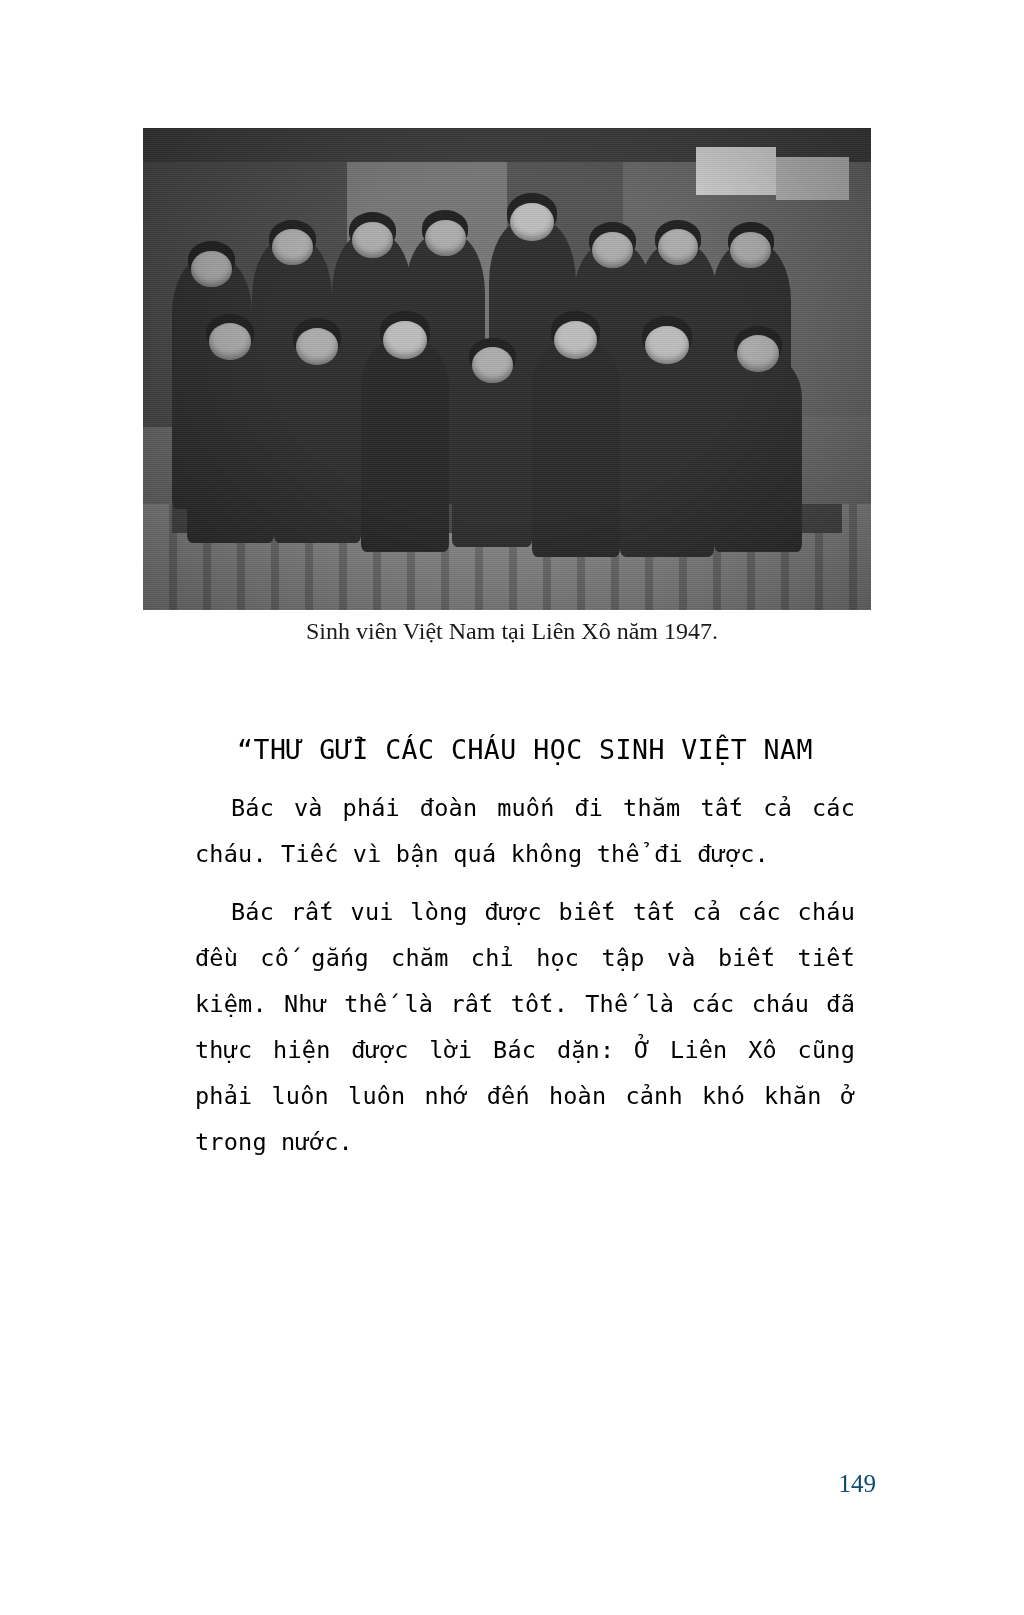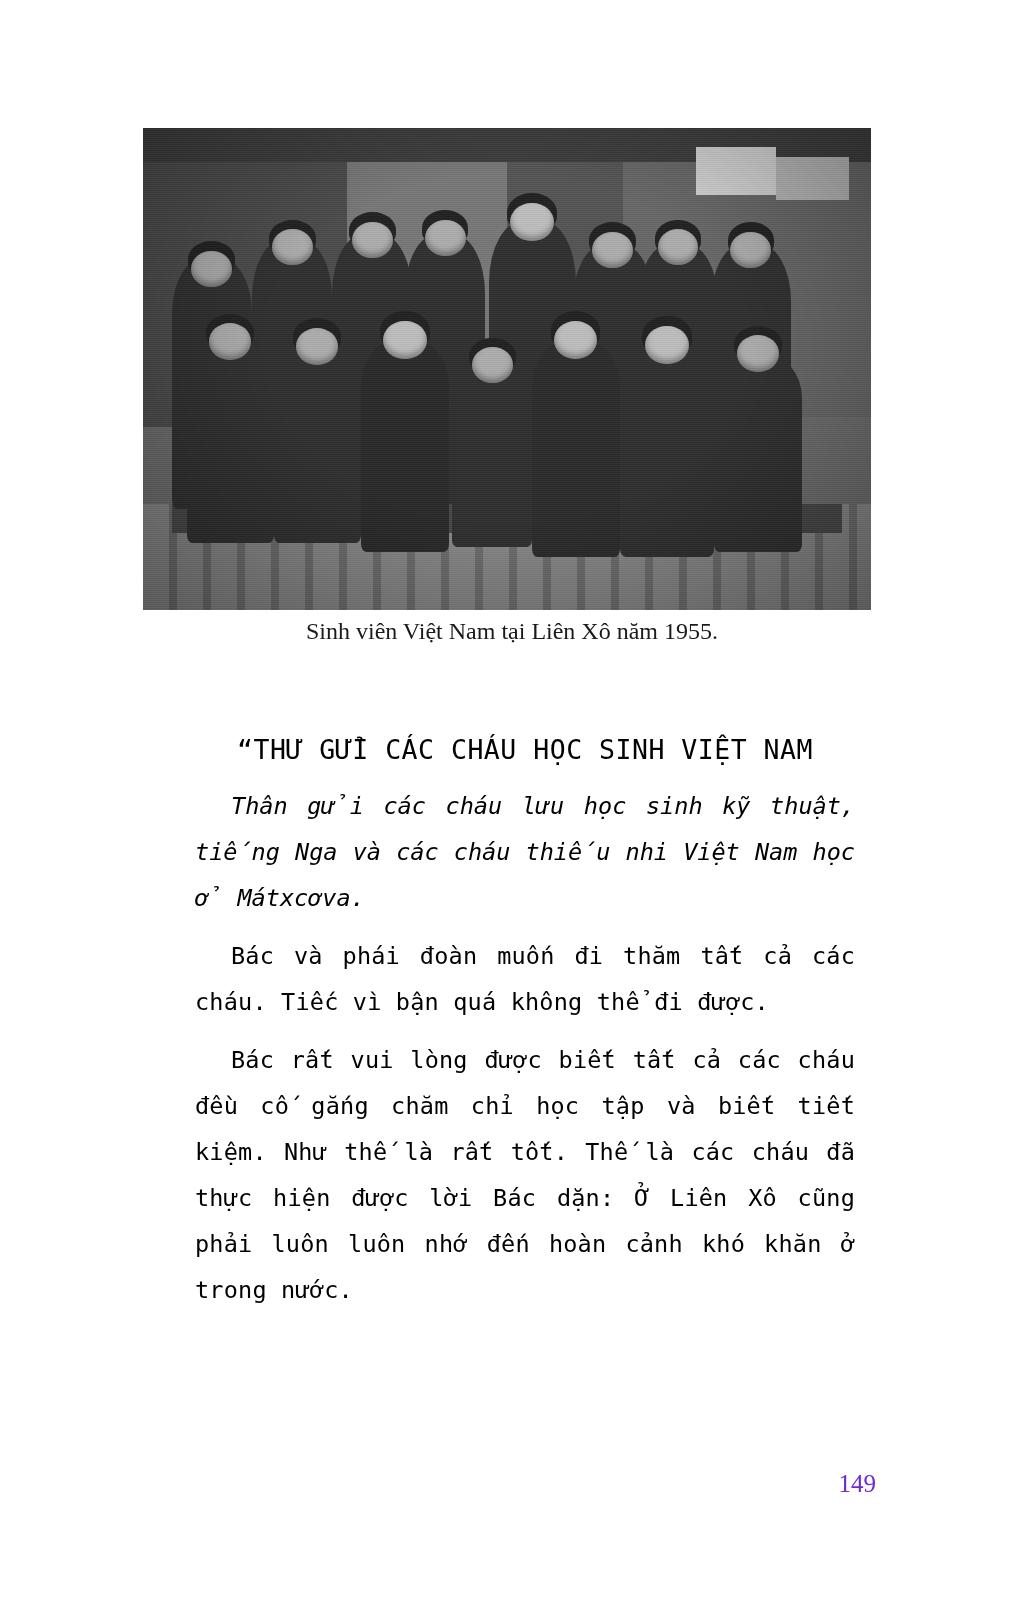--- a/index.html
+++ b/index.html
@@ -135,21 +135,21 @@
     text-align: justify;
   }
   .ind { display:inline-block; width:36px; }
 
   .page-number {
     position: absolute;
     right: 148px;
     top: 1470px;
     font-family: "Liberation Serif", serif;
     font-size: 25px;
-    color: #6d28d9;
+    color: #0c4a6e;
   }
 </style>
 </head>
 <body>
 
 <div class="page">
 
   <div class="photo-wrap">
     <div class="photo">
       <div class="bg-band wall-l"></div>
@@ -220,28 +220,27 @@
 
       <div class="person" style="left:78.5%;top:47%; width:12%; height:41%;"></div>
       <div class="hair" style="left:81.2%;top:41%;width:6.6%;height:7.6%;"></div>
       <div class="head" style="left:81.6%;top:43%;width:5.8%;height:7.6%;"></div>
 
       <div class="vignette"></div>
       <div class="grain"></div>
     </div>
   </div>
 
-  <div class="caption">Sinh viên Việt Nam tại Liên Xô năm 1955.</div>
+  <div class="caption">Sinh viên Việt Nam tại Liên Xô năm 1947.</div>
 
   <div class="letter">
     <div class="title">
       <span class="l1">“THƯ GỬI CÁC CHÁU HỌC SINH VIỆT NAM</span>
     </div>
 
-    <p class="salutation"><span class="ind"></span><span>Thân gửi các cháu lưu học sinh kỹ thuật, tiếng Nga và các cháu thiếu nhi Việt Nam học ở Mátxcơva.</span></p>
 
     <p class="body"><span class="ind"></span><span>Bác và phái đoàn muốn đi thăm tất cả các cháu. Tiếc vì bận quá không thể đi được.</span></p>
 
     <p class="body"><span class="ind"></span><span>Bác rất vui lòng được biết tất cả các cháu đều cố gắng chăm chỉ học tập và biết tiết kiệm. Như thế là rất tốt. Thế là các cháu đã thực hiện được lời Bác dặn: Ở Liên Xô cũng phải luôn luôn nhớ đến hoàn cảnh khó khăn ở trong nước.</span></p>
 
   </div>
 
   <div class="page-number">149</div>
 
 </div>

